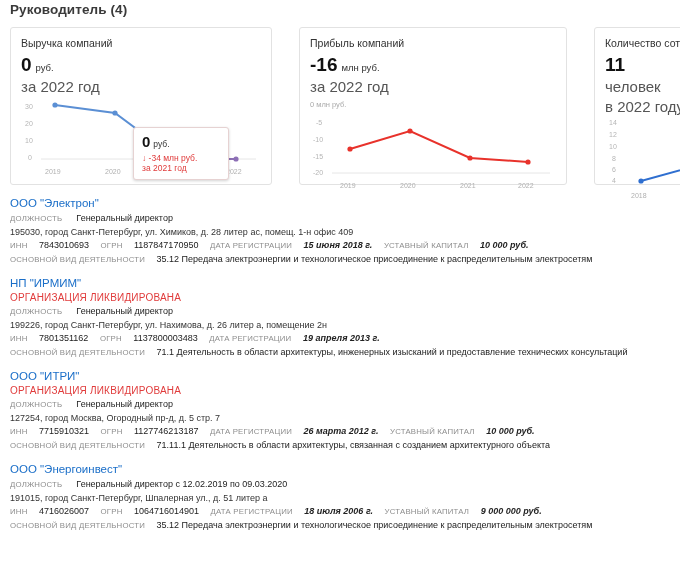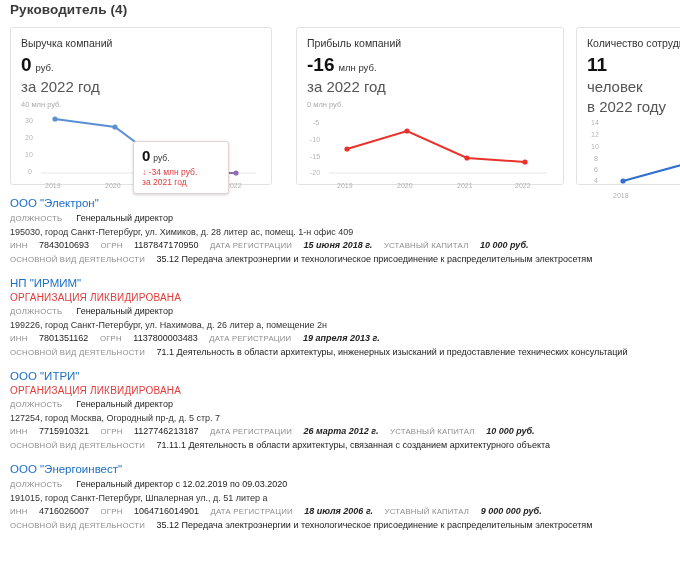--- a/index.html
+++ b/index.html
@@ -23,34 +23,34 @@
   }
   .header-sub {
     font-size: 9.5px;
     color: #9a9a9a;
     margin-top: 3px;
   }
 
   
   .cards {
     display: flex;
-    gap: 12px;
+    gap: 27px;
     padding: 10px 10px 0 10px;
     align-items: flex-start;
   }
   .card {
     border: 1px solid #e2e2e2;
     border-radius: 3px;
     background: #fff;
     padding: 9px 10px 4px 10px;
     position: relative;
     height: 158px;
   }
   .card.c1 { width: 262px; }
-  .card.c2 { width: 268px; margin-left: 12px; }
+  .card.c2 { width: 268px; }
   .card.c3 { width: 200px; }
 
   .card-title {
     font-size: 10.5px;
     color: #333;
     margin-bottom: 6px;
   }
   .big-value {
     font-size: 19px;
     font-weight: bold;
@@ -125,21 +125,20 @@
   </div>
 
   <div class="cards">
 
     <div class="card c1">
       <div class="card-title">Выручка компаний</div>
       <div>
         <span class="big-value">0</span><span class="big-unit">руб.</span>
       </div>
       <div class="sub-period">за 2022 год</div>
-      <div class="axis-cap">40 млн руб.</div>
 
       <div class="chart-wrap">
         <svg width="240" height="82" viewBox="0 0 240 82">
 
           <text x="4" y="12" font-size="7" fill="#b5b5b5" font-family="Liberation Sans, sans-serif">30</text>
           <text x="4" y="29" font-size="7" fill="#b5b5b5" font-family="Liberation Sans, sans-serif">20</text>
           <text x="4" y="46" font-size="7" fill="#b5b5b5" font-family="Liberation Sans, sans-serif">10</text>
           <text x="7" y="63" font-size="7" fill="#b5b5b5" font-family="Liberation Sans, sans-serif">0</text>
 
           <line x1="20" y1="62" x2="235" y2="62" stroke="#e6e6e6" stroke-width="1"></line>

